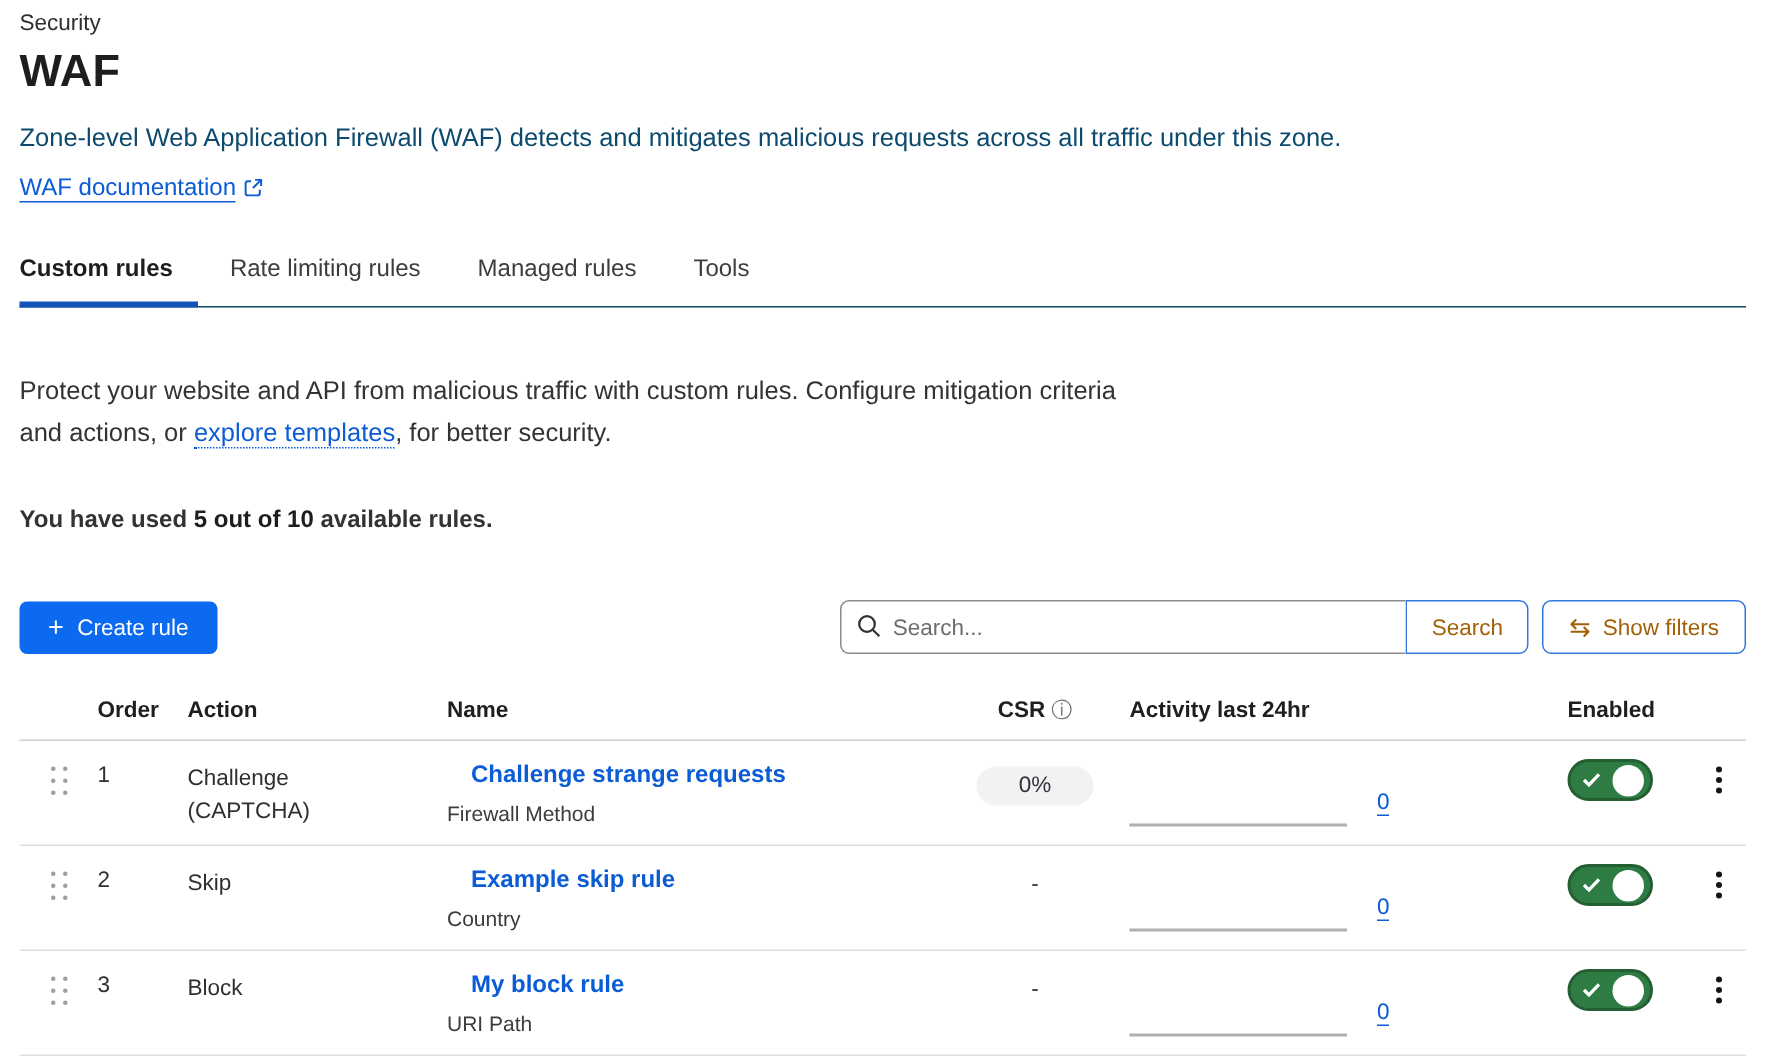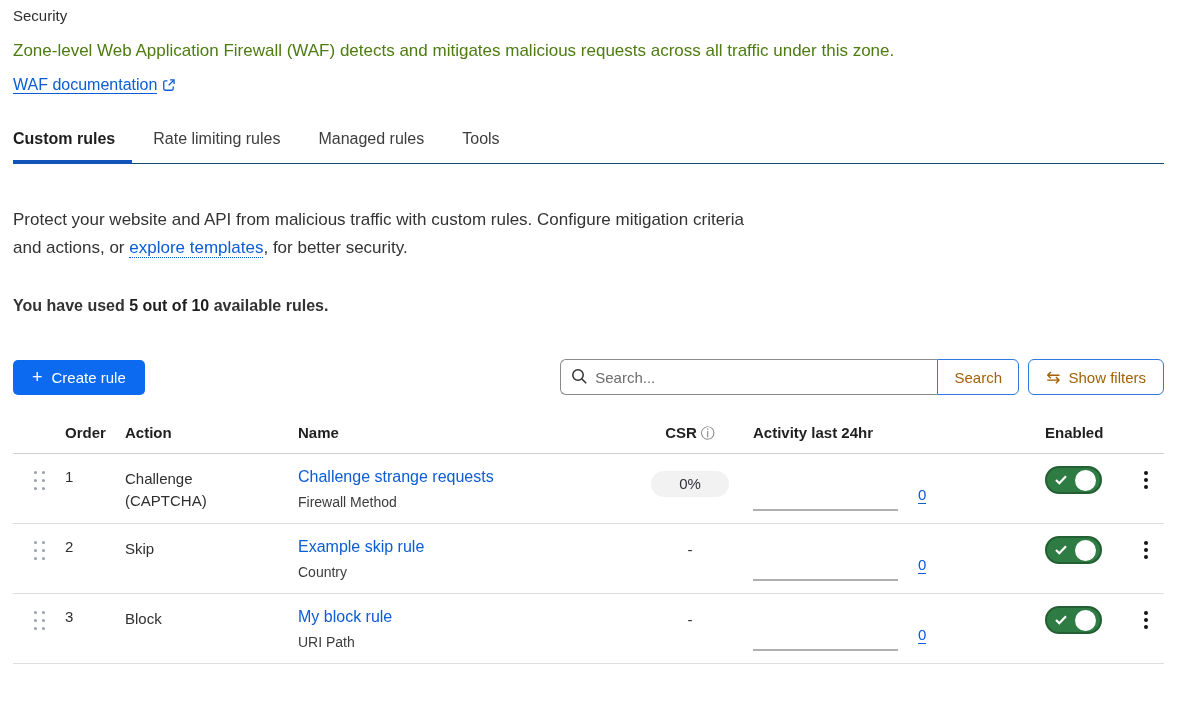--- a/index.html
+++ b/index.html
@@ -3,21 +3,21 @@
 <meta charset="utf-8">
 <style>
   * { margin:0; padding:0; box-sizing:border-box; }
   html,body { width:1177px; height:707px; background:#fff; overflow:hidden; }
   body { font-family:"Liberation Sans", sans-serif; color:#2b2b2b; }
   .page { padding:0 13px; }
 
   
   .eyebrow { padding-top:7px; font-size:15px; color:#2e2e2e; }
   .page-title { margin-top:7px; font-size:30px; font-weight:700; color:#1e1e1e; letter-spacing:.2px; }
-  .page-desc { margin-top:17px; font-size:17px; color:#4d7c0f; }
+  .page-desc { margin-top:17px; font-size:17px; color:#0c4a6e; }
   .doc-link-row { margin-top:15px; font-size:16px; }
   a.link { color:#0b5cd5; text-decoration:none; cursor:pointer; }
   a.link.solid { border-bottom:1px solid #0b5cd5; }
   a.link.dotted { border-bottom:1px dotted #0b5cd5; }
   .ext-icon { display:inline-block; vertical-align:-2px; margin-left:5px; }
 
   
   .tabs { margin-top:34px; border-bottom:1px solid #0c4a6e; display:flex; }
   .tab { position:relative; font-size:16px; color:#3d3d3d; padding:0 0 15px 0; margin-right:38px; cursor:pointer; }
   .tab.active { font-weight:700; color:#1d1d1d; padding-right:17px; margin-right:21px; }
@@ -51,21 +51,21 @@
   .tgrid { display:grid; grid-template-columns:52px 60px 173px 347px 90px 268px 1fr 82px 37px; }
   .thead { border-bottom:1px solid #cfcfcf; }
   .th { font-size:15px; font-weight:700; color:#1f1f1f; padding:0 0 10px 0; }
   .th.csr { text-align:center; }
   .row { height:70px; border-bottom:1px solid #dedede; }
   .cell { padding-top:14px; font-size:15px; color:#2f2f2f; }
   .cell-handle { display:flex; justify-content:center; padding-top:17px; }
   .drag-dots { display:grid; grid-template-columns:repeat(2,3px); grid-gap:5px 5px; height:max-content; cursor:grab; }
   .drag-dots i { width:3px; height:3px; border-radius:50%; background:#97a0a8; }
   .cell-action { max-width:120px; line-height:22px; }
-  .rule-name { font-size:16px; font-weight:400; }
+  .rule-name { font-size:16px; font-weight:700;margin-left:16px; }
   .rule-field { margin-top:8px; font-size:14px; color:#3c3c3c; }
   .cell-csr { display:flex; justify-content:center; align-items:flex-start; padding-top:17px; }
   .csr-val { font-size:15px; color:#33303b; }
   .csr-val.csr-pill { background:#f2f2f2; border-radius:13px; width:78px; height:26px; text-align:center; line-height:26px; }
   .cell-activity { display:flex; align-items:flex-end; padding:0 0 12px 18px; }
   .sparkline { width:145px; border-bottom:2px solid #b0b0b0; }
   .count-link { margin:0 0 7px 20px; font-size:15px; color:#0b5cd5; border-bottom:1px solid #0b5cd5; cursor:pointer; }
   .cell-enabled { padding-top:12px; }
   .toggle { width:57px; height:28px; border-radius:14px; background:#2e7b44; border:2px solid #245f33;
     display:flex; align-items:center; justify-content:space-between; padding:0 4px 0 8px; cursor:pointer; }
@@ -75,20 +75,21 @@
   .kebab i { width:4px; height:4px; border-radius:50%; background:#141414; }
   .info-icon { color:#6f6f6f; font-weight:400; font-size:14px; margin-left:4px;
     font-family:"DejaVu Sans", sans-serif; }
 </style>
 </head>
 <body>
 
 <div class="page">
 
   <div class="eyebrow">Security</div>
+  <h1 class="page-title">WAF</h1>
   <div class="page-desc">Zone-level Web Application Firewall (WAF) detects and mitigates malicious requests across all traffic under this zone.</div>
 
   <div class="doc-link-row">
     <a class="link solid">WAF documentation</a><span class="ext-icon"><svg width="14" height="14" viewBox="0 0 16 16">
           <path d="M6.2 3.2H3.6A1.6 1.6 0 0 0 2 4.8v7.6A1.6 1.6 0 0 0 3.6 14h7.6a1.6 1.6 0 0 0 1.6-1.6V9.8" fill="none" stroke="#0b5cd5" stroke-width="1.5"></path>
           <path d="M9.2 2.2h4.6v4.6" fill="none" stroke="#0b5cd5" stroke-width="1.5"></path>
           <path d="M13.4 2.6 7.6 8.4" fill="none" stroke="#0b5cd5" stroke-width="1.5"></path>
         </svg></span>
   </div>
 

